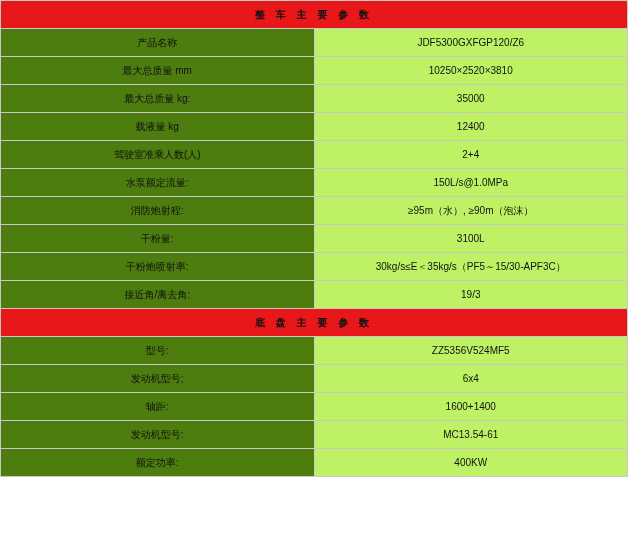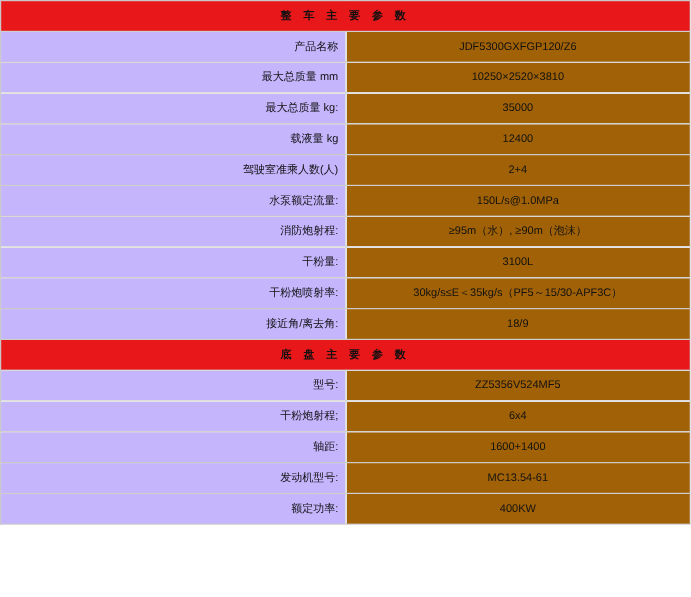--- a/index.html
+++ b/index.html
@@ -38,26 +38,26 @@
     color: #ffffff;
     text-align: center;
     font-weight: bold;
     font-size: 15px;
     letter-spacing: 4px;
     border: 1px solid #e8171a;
     height: 28px;
   }
   td.label-cell {
     width: 228px;
-    text-align: right;
-    background: #c4b5fd;
+    text-align: center;
+    background: #4d7c0f;
   }
   td.value-cell {
     text-align: center;
-    background: #a16207;
+    background: #bef264;
   }
 </style>
 </head>
 <body>
 
 <div class="spec-sheet">
   <table class="spec-table">
     <tbody>
       <tr>
         <td class="section-header" colspan="2">整 车 主 要 参 数</td>
@@ -93,31 +93,31 @@
       <tr>
         <td class="label-cell">干粉量:</td>
         <td class="value-cell">3100L</td>
       </tr>
       <tr>
         <td class="label-cell">干粉炮喷射率:</td>
         <td class="value-cell">30kg/s≤E＜35kg/s（PF5～15/30-APF3C）</td>
       </tr>
       <tr>
         <td class="label-cell">接近角/离去角:</td>
-        <td class="value-cell">18/9</td>
+        <td class="value-cell">19/3</td>
       </tr>
       <tr>
         <td class="section-header" colspan="2">底 盘 主 要 参 数</td>
       </tr>
       <tr>
         <td class="label-cell">型号:</td>
         <td class="value-cell">ZZ5356V524MF5</td>
       </tr>
       <tr>
-        <td class="label-cell">干粉炮射程;</td>
+        <td class="label-cell">发动机型号;</td>
         <td class="value-cell">6x4</td>
       </tr>
       <tr>
         <td class="label-cell">轴距:</td>
         <td class="value-cell">1600+1400</td>
       </tr>
       <tr>
         <td class="label-cell">发动机型号:</td>
         <td class="value-cell">MC13.54-61</td>
       </tr>

